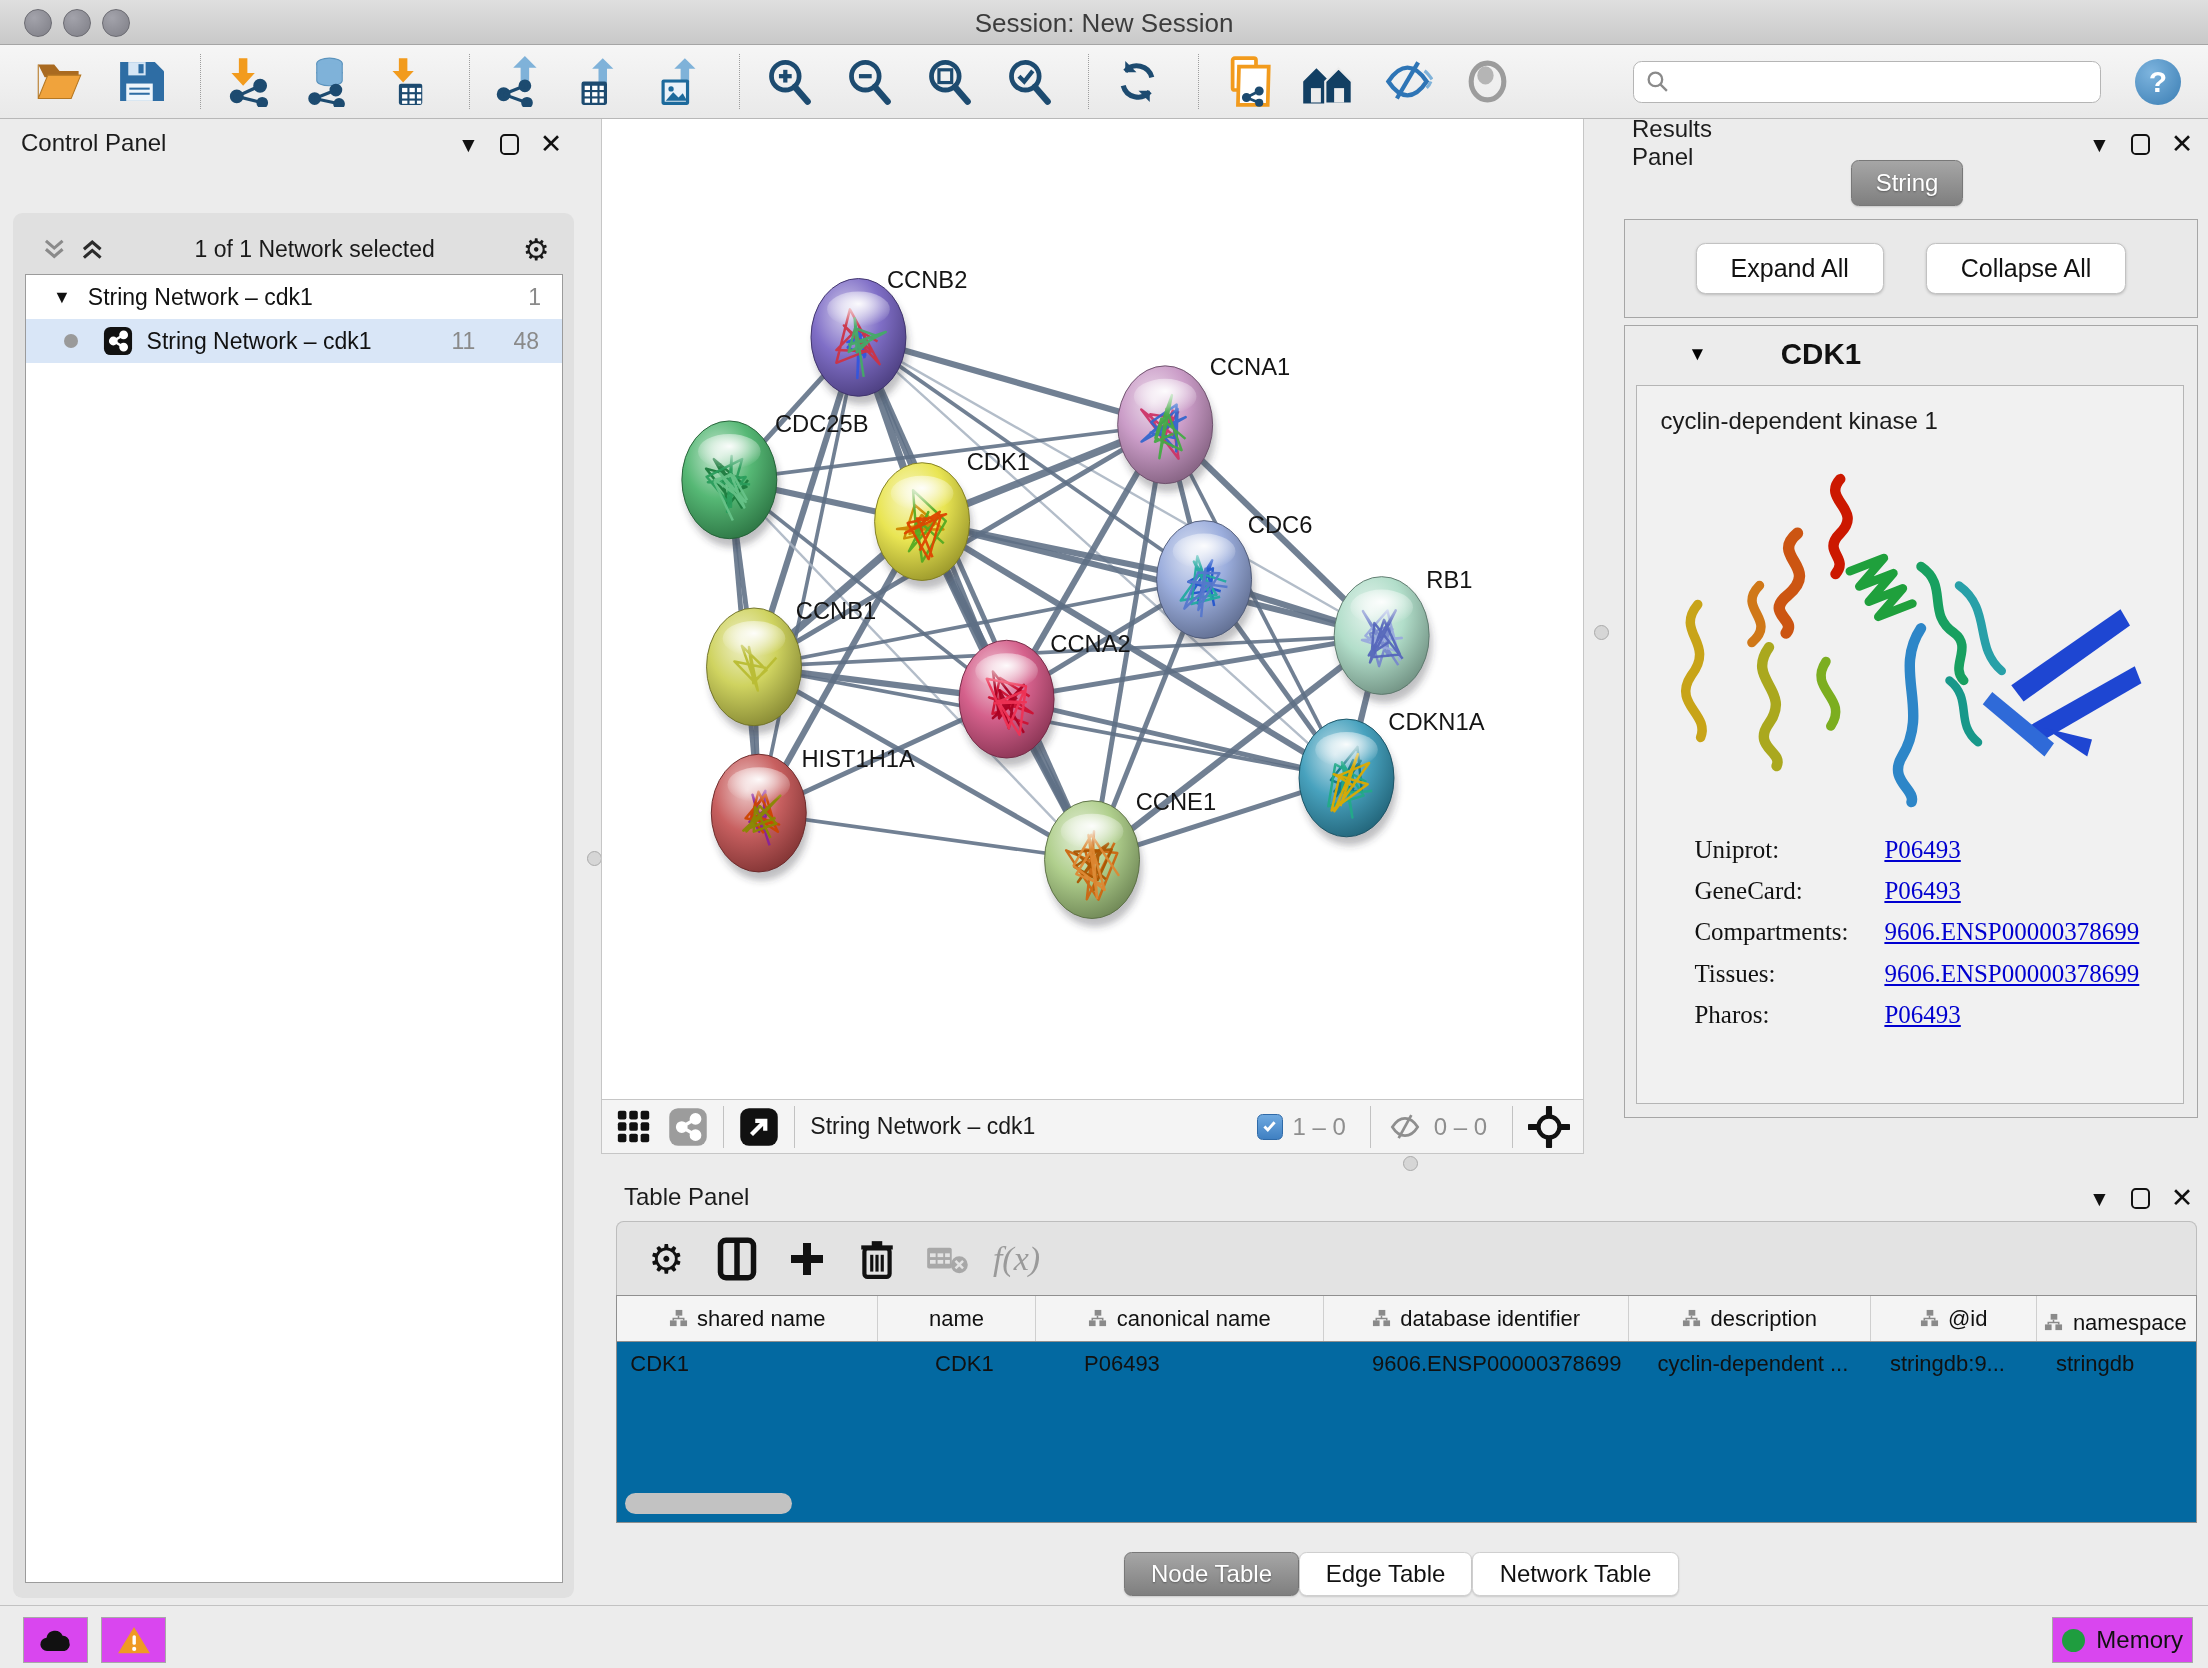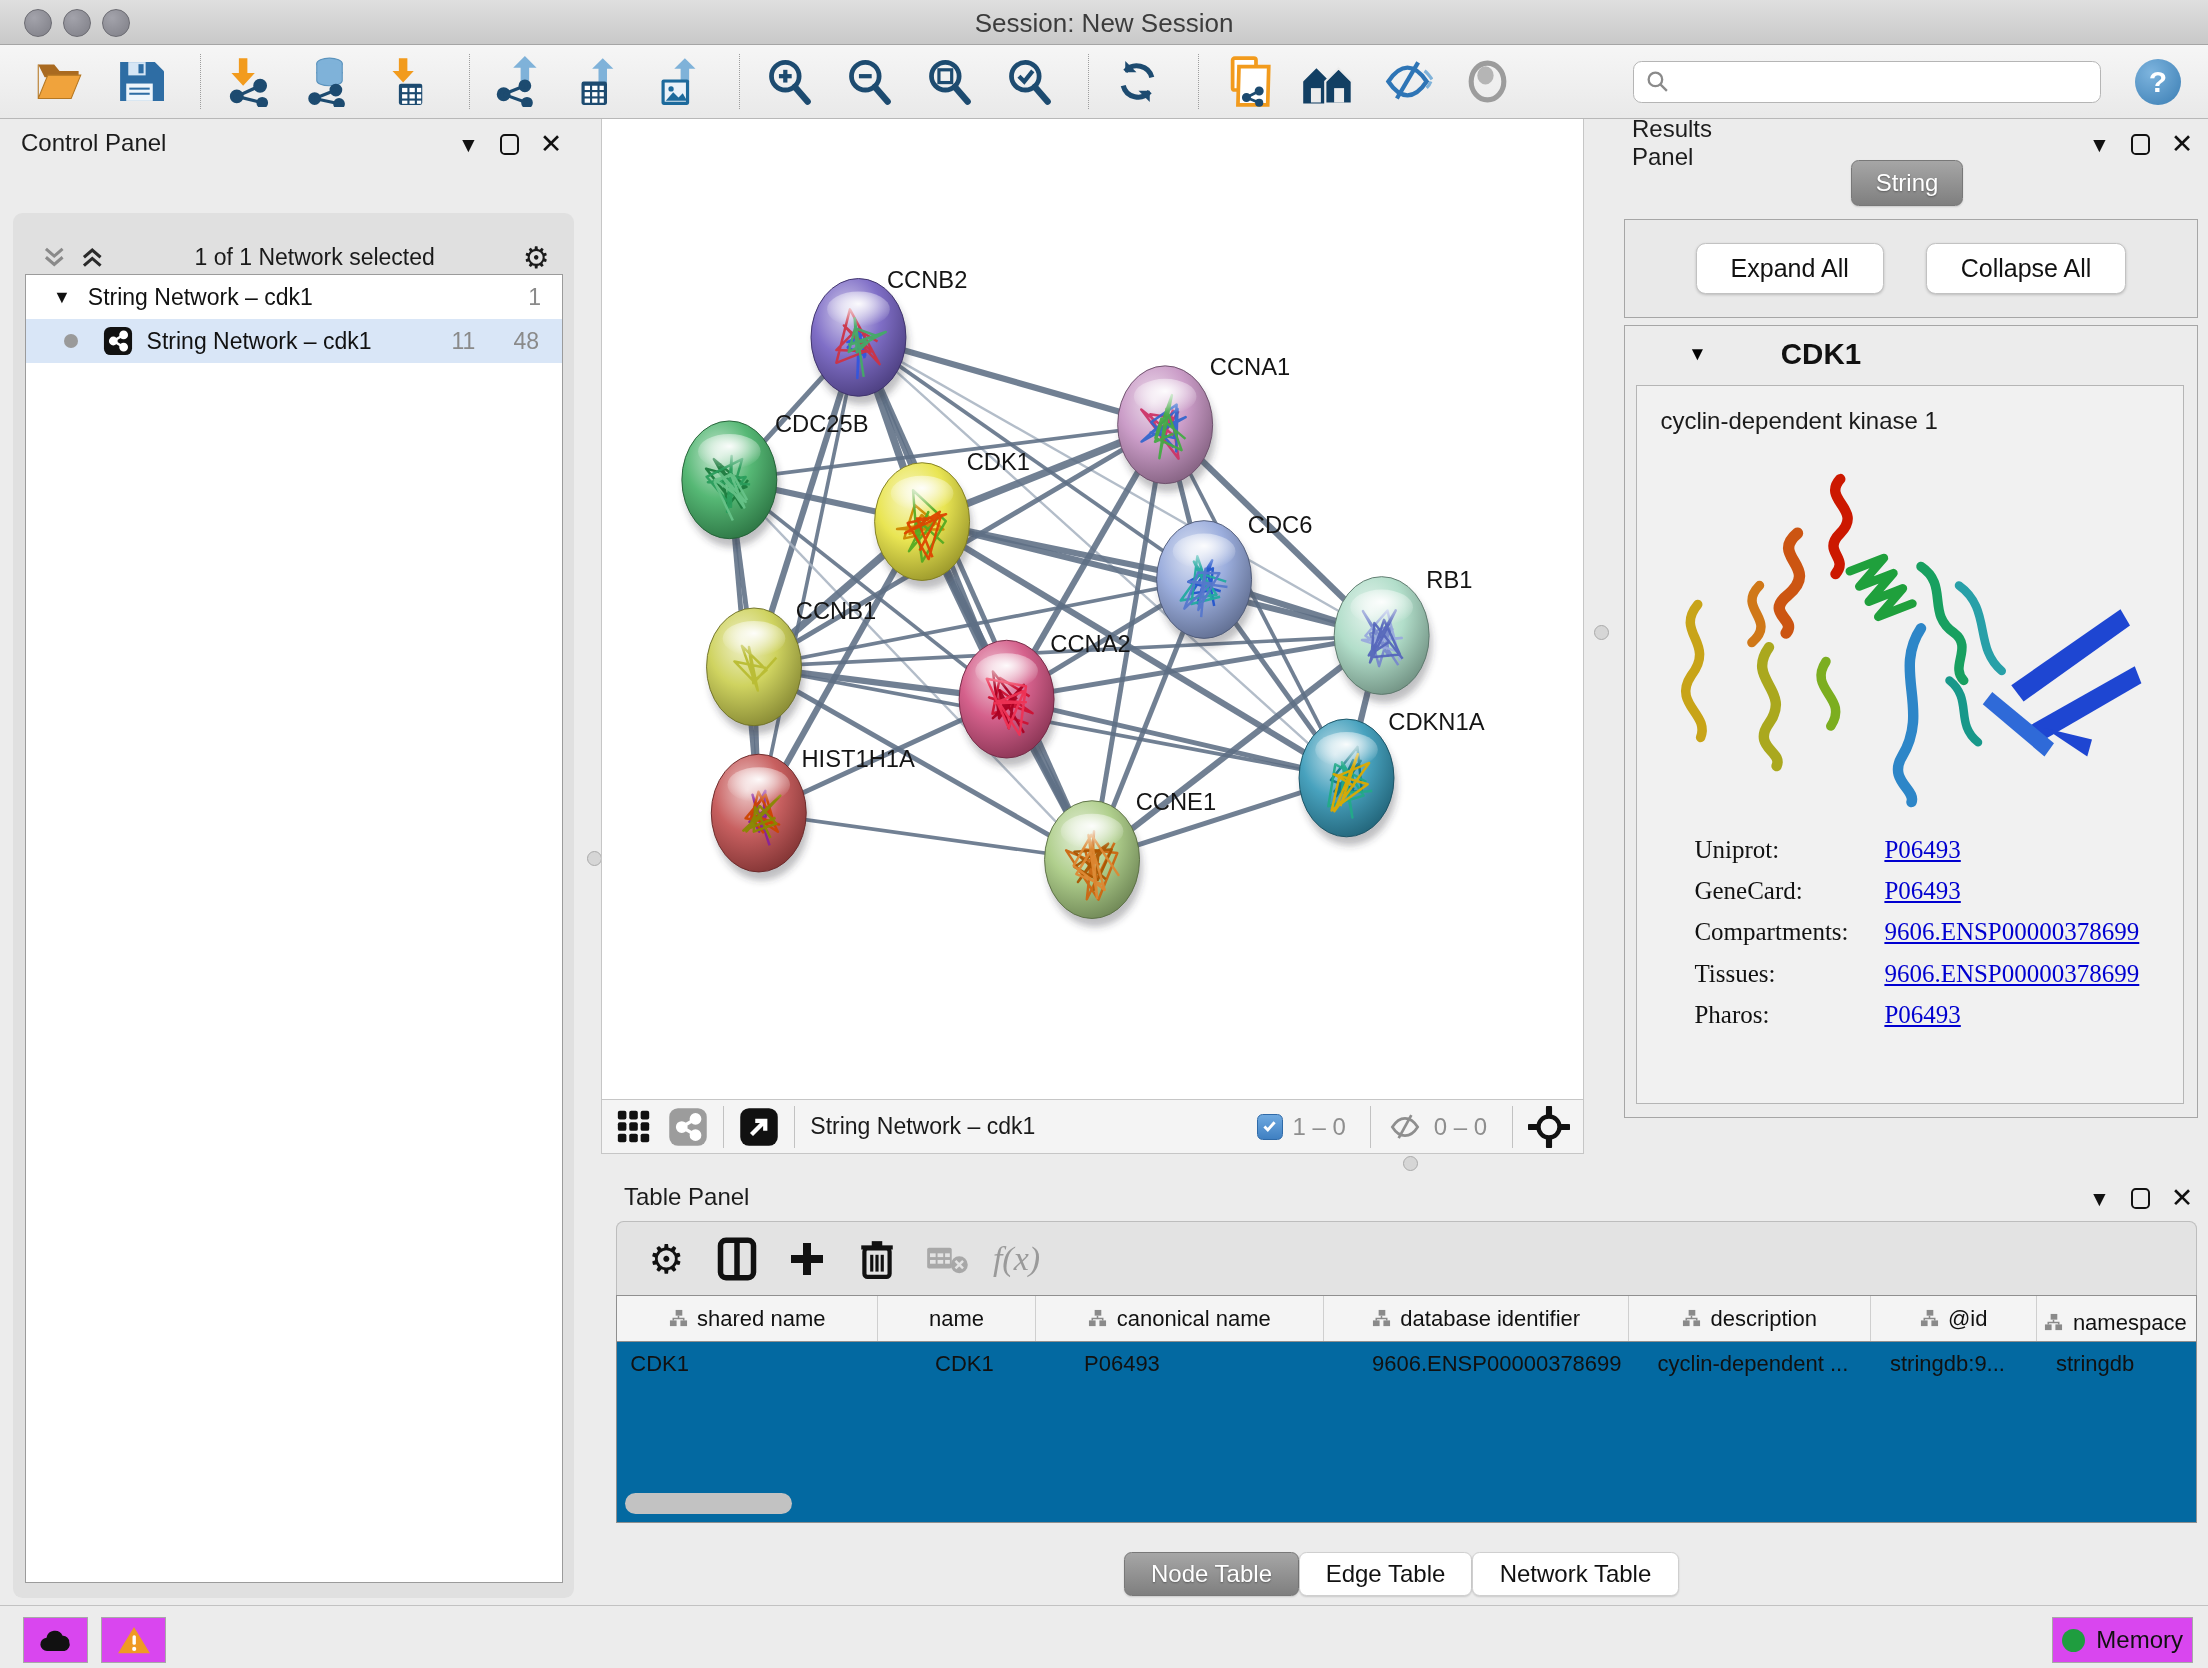--- a/index.html
+++ b/index.html
@@ -25,21 +25,21 @@
   .hdr-caret{font-size:21px;color:#111;line-height:1;}
   .hdr-float{width:19px;height:21px;border:2.9px solid #111;border-radius:4.8px;box-sizing:border-box;}
   .hdr-close{font-size:27px;font-weight:bold;color:#111;line-height:1;}
 
   .tab{height:46px;border-radius:7.6px;display:flex;align-items:center;justify-content:center;font-size:24px;background:#fff;border:1px solid #cfcfcf;color:#111;box-shadow:0 1px 1.9px rgba(0,0,0,.15);box-sizing:border-box;}
   .tab.active{background:linear-gradient(#a6a6a6,#7f7f7f);color:#fff;border:1px solid #787878;text-shadow:0 1px 1.9px rgba(0,0,0,.35);}
 
   
   #cp-tabs{position:absolute;left:61px;top:160px;display:flex;}
   #cp-box{position:absolute;left:13.3px;top:213px;width:561px;height:1385px;background:#e0e0e0;border-radius:9.5px;}
-  #cp-bar{position:absolute;left:25px;top:236px;width:538px;height:42px;display:flex;align-items:center;}
+  #cp-bar{position:absolute;left:25px;top:228px;width:538px;height:42px;display:flex;align-items:center;}
   #cp-bar .bar-title{flex:1;text-align:center;font-size:23px;color:#1a1a1a;}
   #cp-tree{position:absolute;left:25px;top:274px;width:538px;height:1309px;background:#fff;border:1px solid #9b9b9b;box-sizing:border-box;}
   .tree-row{height:44px;display:flex;align-items:center;font-size:23px;color:#111;}
   .tree-row.selected{background:#d9e6f7;}
   .tree-count{color:#8a8a8a;}
   .dot-bullet{width:14.3px;height:14.3px;border-radius:50%;background:#9a9a9a;}
 
   
   #net-canvas{position:absolute;left:601px;top:119px;width:983px;height:980px;background:#fff;border-left:1px solid #c6c6c6;border-right:1px solid #c6c6c6;box-sizing:border-box;}
   #net-footer{position:absolute;left:601px;top:1099px;width:983px;height:55px;background:#f4f4f4;border:1px solid #c6c6c6;box-sizing:border-box;display:flex;align-items:center;padding:0 13.3px;}

